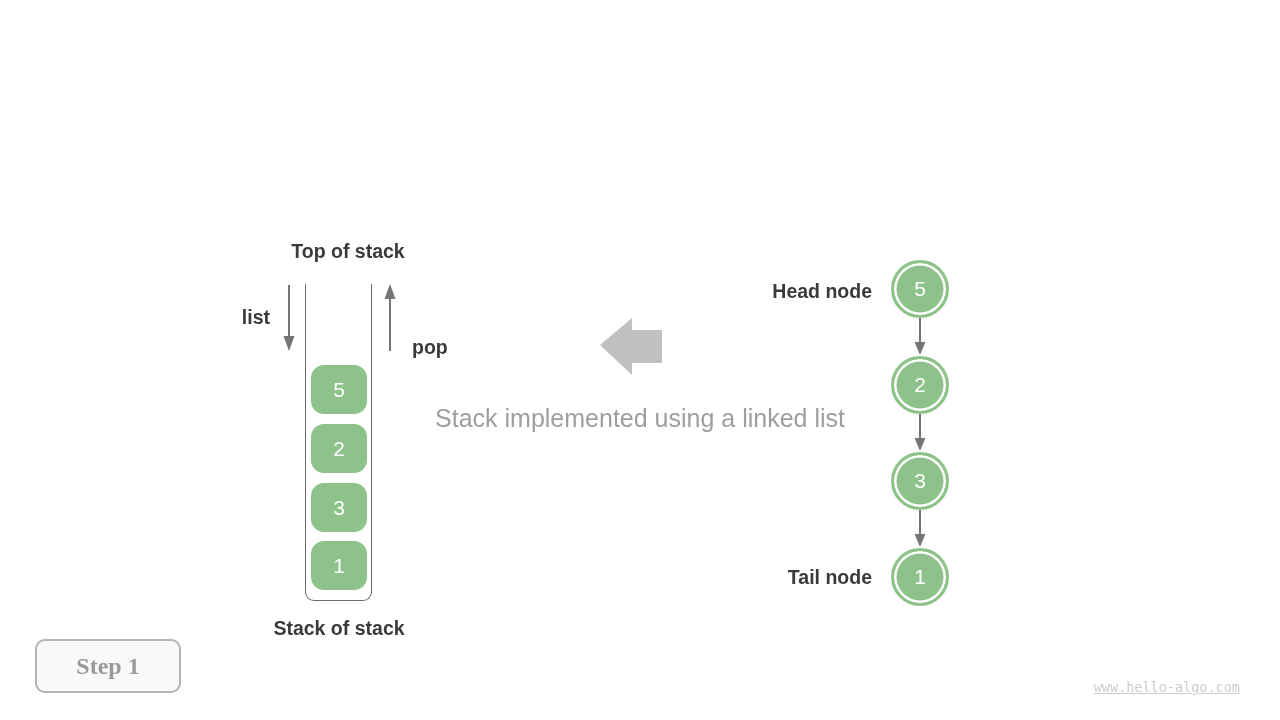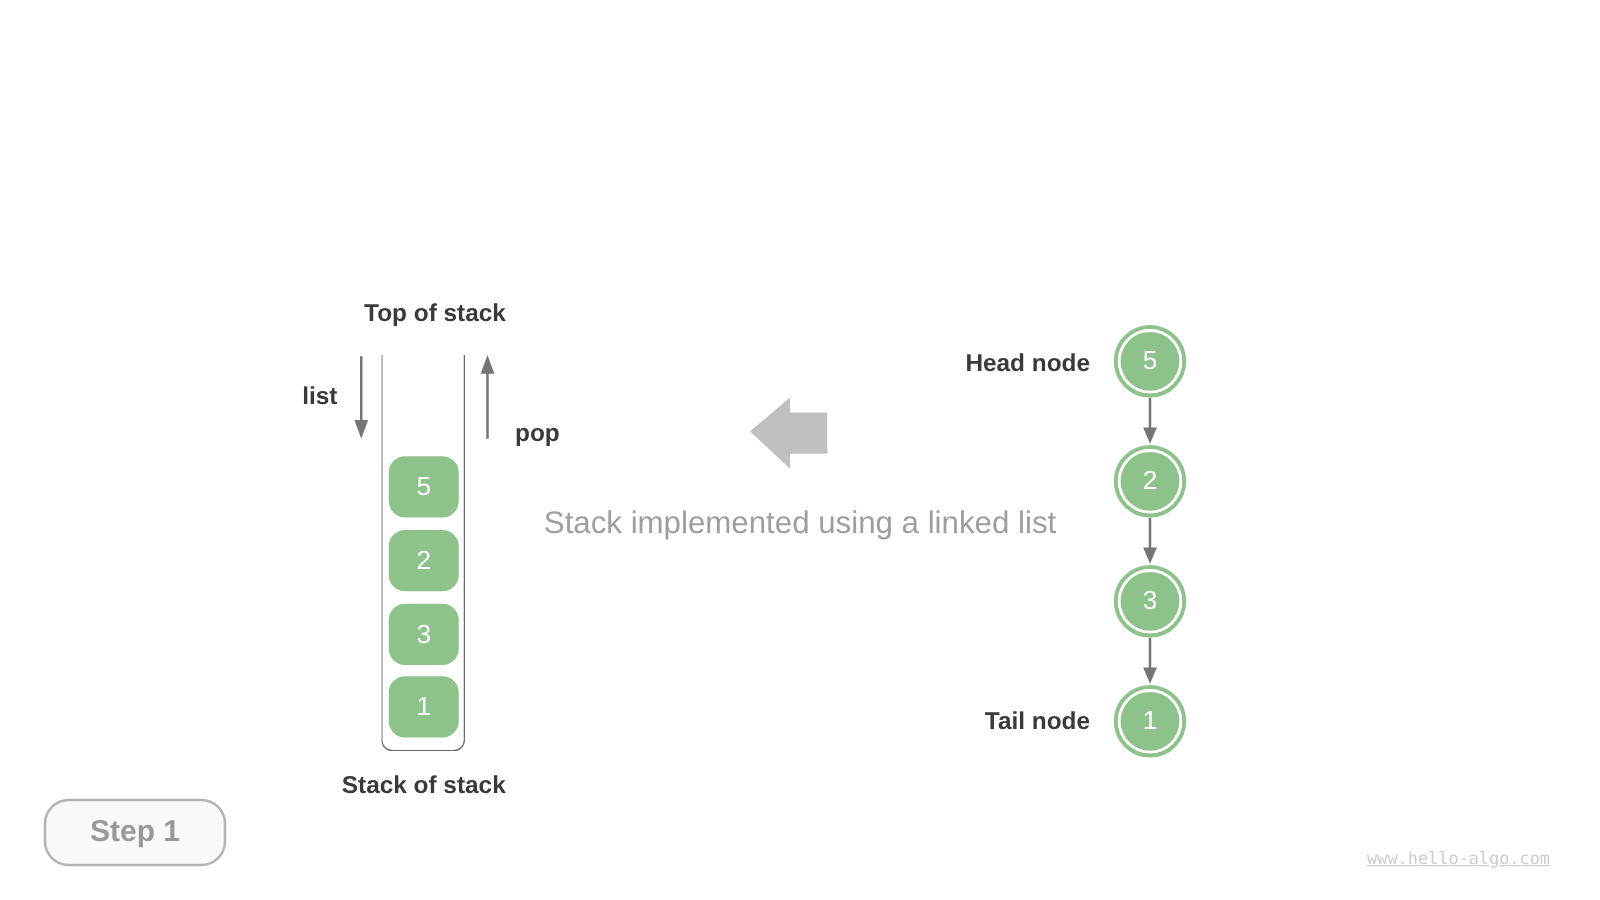--- a/index.html
+++ b/index.html
@@ -65,23 +65,23 @@
     font-size: 25px;
     color: var(--muted_gray, #9e9e9e);
   }
 
   .step-badge {
     position: absolute;
     left: 35px; top: 639px;
     width: 146px; height: 54px;
     background: var(--badge_bg, #f9f9f9);
     border: 2px solid var(--badge_border, #b3b3b3);
-    border-radius: 20px;
+    border-radius: 10px;
     display: flex; align-items: center; justify-content: center;
-    font-family: Liberation Sans, sans-serif;
+    font-family: Liberation Serif, serif;
     font-weight: 700;
     font-size: 24px;
     color: var(--badge_text, #999999);
   }
 
   .watermark {
     position: absolute;
     left: 1020px; top: 679px; width: 220px;
     text-align: right;
     font-family: "DejaVu Sans Mono", monospace;

